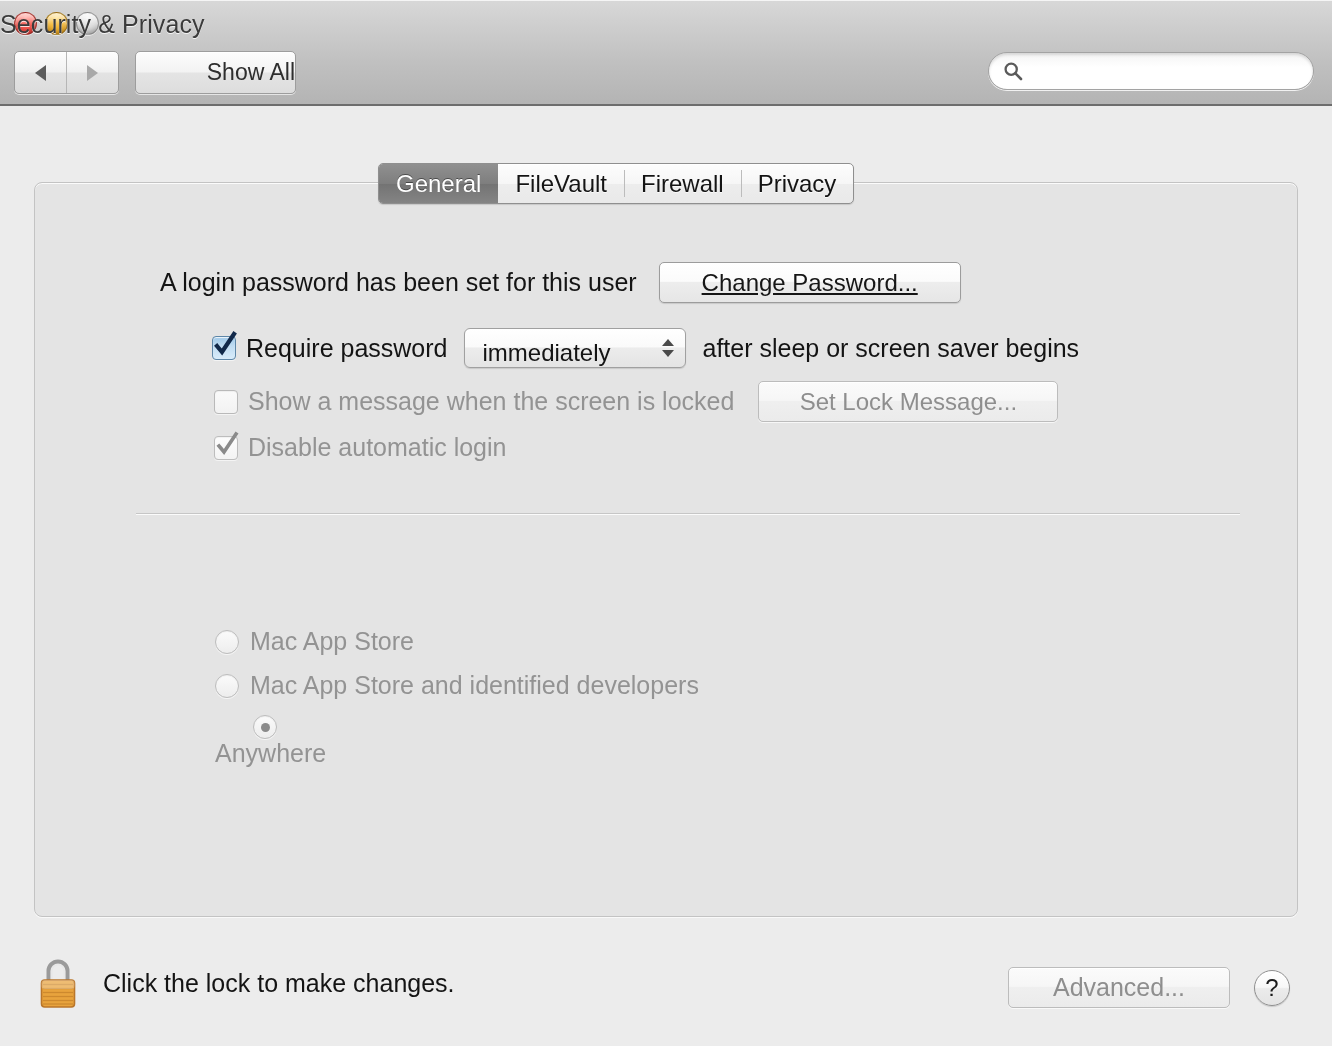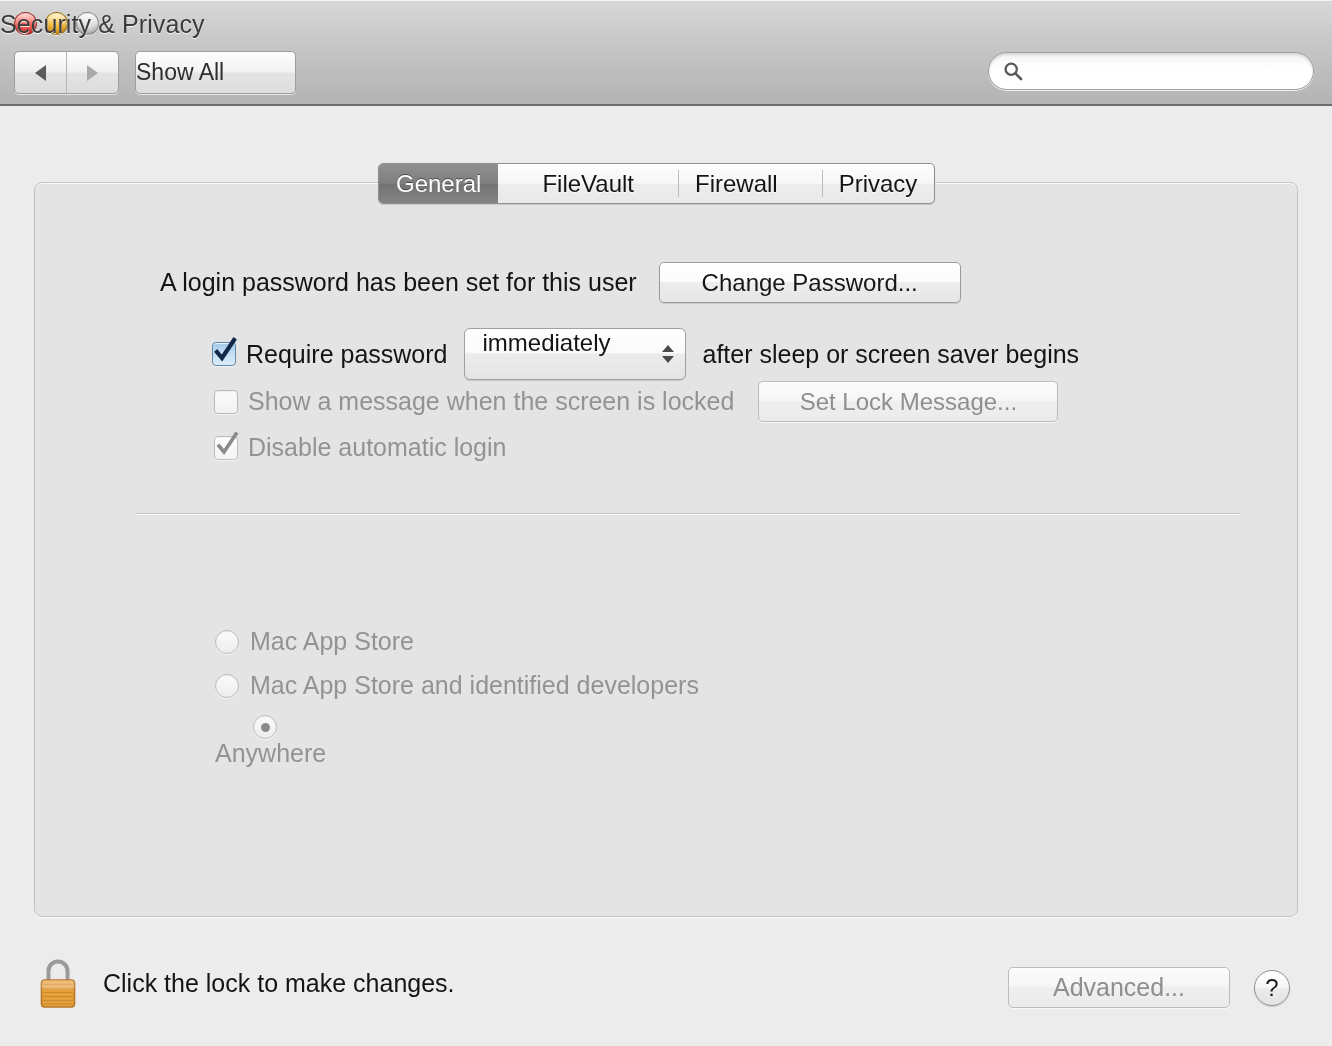--- a/index.html
+++ b/index.html
@@ -109,21 +109,21 @@
     width: 159px;
     height: 41px;
     border: 1px solid #9d9d9d;
     border-radius: 5px;
     background: linear-gradient(to bottom, #fdfdfd 0%, #f3f3f3 48%, #e4e4e4 52%, #dddddd 100%);
     box-shadow: 0 1px 0 rgba(255,255,255,0.65), inset 0 1px 0 rgba(255,255,255,0.9);
     font-size: 23px;
     color: #2e2e2e;
     display: flex;
     align-items: center;
-    justify-content: flex-start;
+    justify-content: flex-end;
     cursor: default;
   }
 
   .searchfield {
     position: absolute;
     left: 988px;
     top: 52px;
     width: 326px;
     height: 38px;
     border: 1px solid #a3a3a3;
@@ -157,21 +157,20 @@
     left: 378px;
     top: 163px;
     height: 39px;
     display: flex;
     border: 1px solid #8f8f8f;
     border-radius: 5px;
     overflow: hidden;
     background: linear-gradient(to bottom, #fdfdfd 0%, #f6f6f6 50%, #ededed 51%, #e9e9e9 100%);
     box-shadow: 0 1px 1px rgba(0,0,0,0.13), inset 0 1px 0 rgba(255,255,255,0.9);
     z-index: 4;
-    gap: 27px;
   }
   .tab {
     display: flex;
     align-items: center;
     justify-content: center;
     padding: 0 17px;
     font-size: 24px;
     color: #141414;
     position: relative;
     cursor: default;
@@ -298,27 +297,27 @@
     left: 50%; top: 50%;
     width: 9px; height: 9px;
     margin: -4.5px 0 0 -4.5px;
     border-radius: 50%;
     background: #8a8a8a;
   }
 
   
   .popup {
     position: relative;
-    height: 52px;
+    height: 40px;
     border: 1px solid #a0a0a0;
     border-radius: 6px;
     background: linear-gradient(to bottom, #ffffff 0%, #fafafa 47%, #ececec 50%, #e4e4e4 100%);
     box-shadow: 0 1px 1px rgba(0,0,0,0.12), inset 0 1px 0 #ffffff;
     display: flex;
-    align-items: flex-start;
+    align-items: flex-end;
     box-sizing: border-box;
     cursor: default;
   }
   .popup-label {
     font-size: 24px;
     color: #141414;
     padding: 0 38px 0 18px;
     white-space: nowrap;
   }
   .popup-arrows {
@@ -434,21 +433,21 @@
     </div>
     <div class="tab">
       <span>Privacy</span>
     </div>
   </div>
 
   <div class="panel"></div>
 
   <div class="row" style="left:160px; top:262px;">
     <span class="txt">A login password has been set for this user</span>
-    <div class="btn" style="margin-left:22px; width:302px; height:41px;">
+    <div class="btn" style="margin-left:22px; width:302px; height:41px;text-decoration:underline;">
       <span>Change Password...</span>
     </div>
   </div>
 
   <div class="row" style="left:212px; top:328px;">
     <div class="cb on">
       <svg width="30" height="30" viewBox="0 0 30 30">
         <path d="M7 16 L12 22 L24 4" fill="none" stroke="#11294a" stroke-width="4.2" stroke-linecap="square" stroke-linejoin="miter"></path>
       </svg>
     </div>

